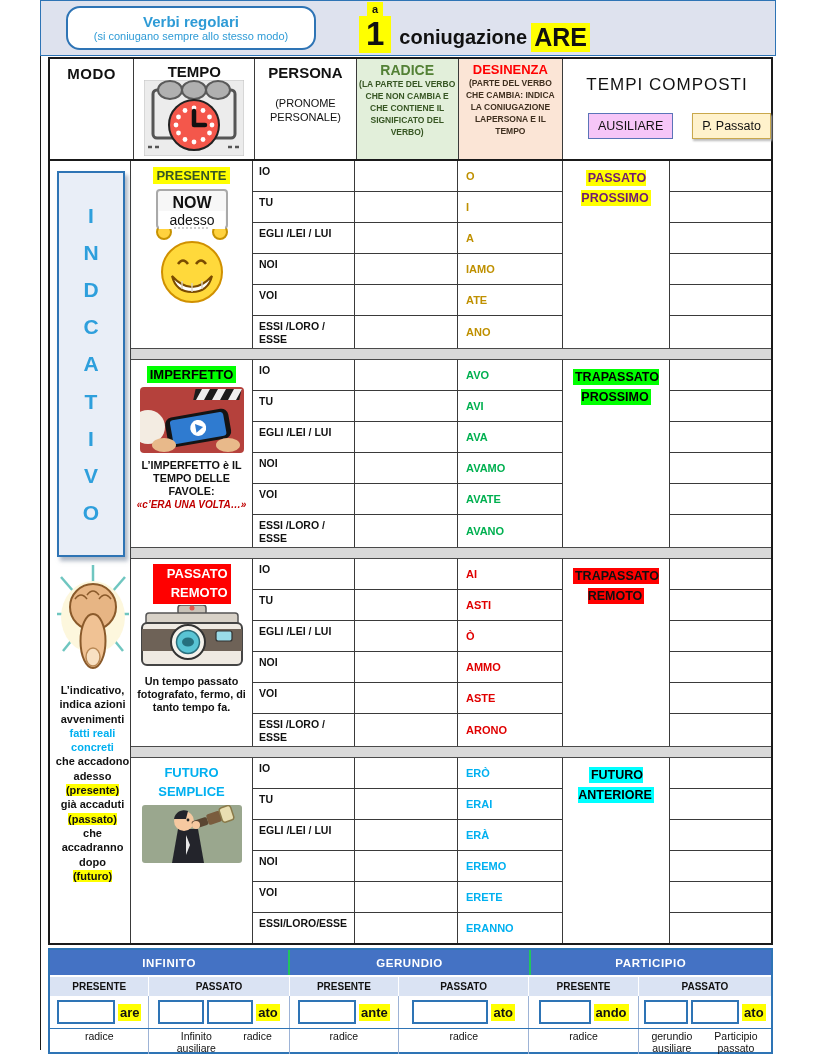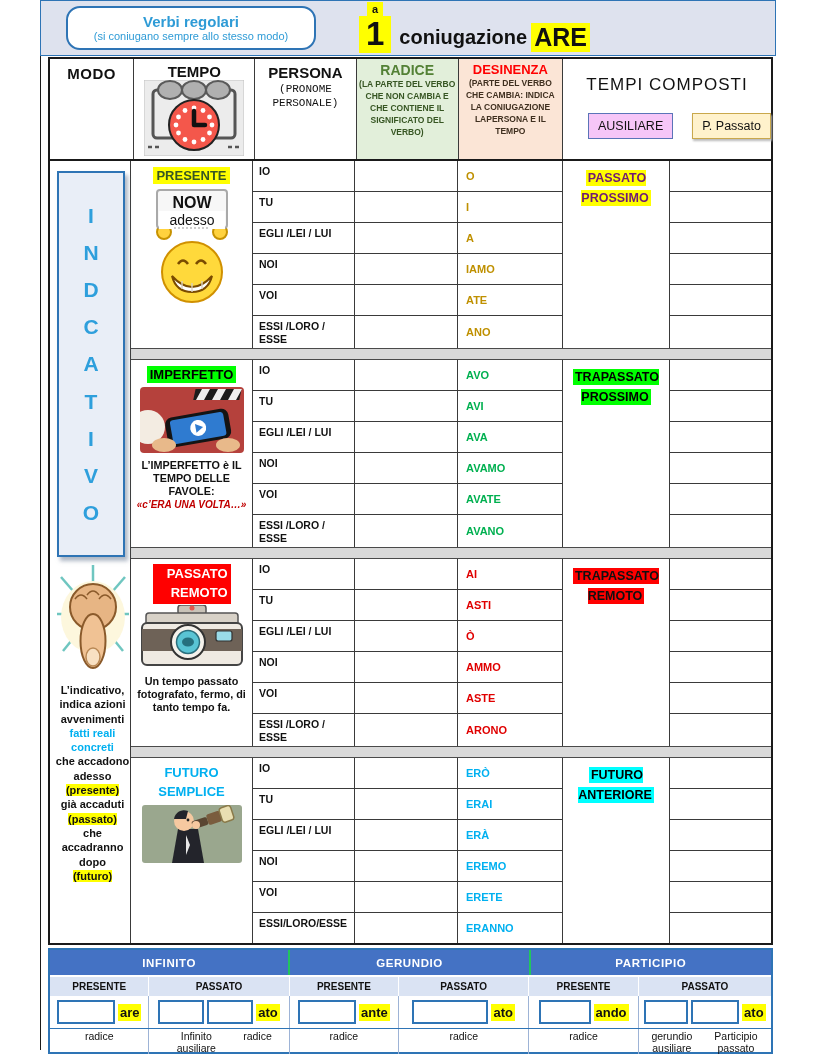--- a/index.html
+++ b/index.html
@@ -32,21 +32,21 @@
   
   .main-table {
     position:absolute; left:48px; top:57px; width:725px; height:888px;
     border:2px solid #1a1a1a; background:#fff;
   }
   .hrow { display:flex; height:102px; border-bottom:2px solid #1a1a1a; }
   .hcell { border-right:1px solid #3a3a3a; text-align:center; }
   .h-modo { width:85px; font-size:15px; padding-top:6px; letter-spacing:.5px; }
   .h-tempo { width:122px; font-size:15px; padding-top:4px; }
   .h-persona { width:102px; font-size:15px; padding-top:5px; }
-  .h-persona .sub { font-size:11px; font-weight:normal; margin-top:2px; line-height:1.25;font-family:Liberation Mono, monospace; }
+  .h-persona .sub { font-size:11px; font-weight:normal; margin-top:16px; line-height:1.25; }
   .h-radice { width:103px; background:#e2efda; padding:3px 2px; }
   .h-radice .tt { color:#538135; font-size:14px; font-weight:bold; }
   .h-radice .dd { color:#375623; font-size:8.5px; font-weight:bold; line-height:1.4; margin-top:1px; }
   .h-desinenza { width:105px; background:#fbe5d6; padding:3px 3px; }
   .h-desinenza .tt { color:#ff0000; font-size:13px; font-weight:bold; }
   .h-desinenza .dd { color:#403020; font-size:8.5px; font-weight:bold; line-height:1.4; margin-top:1px; }
   .h-composti { width:208px; border-right:none; }
   .h-composti .tt { font-size:17px; letter-spacing:1px; margin-top:16px; font-weight:normal; }
   .aux-row { display:flex; margin-top:18px;padding-left:19px; }
   .aux-half { width:107px; display:flex; justify-content:center; }

